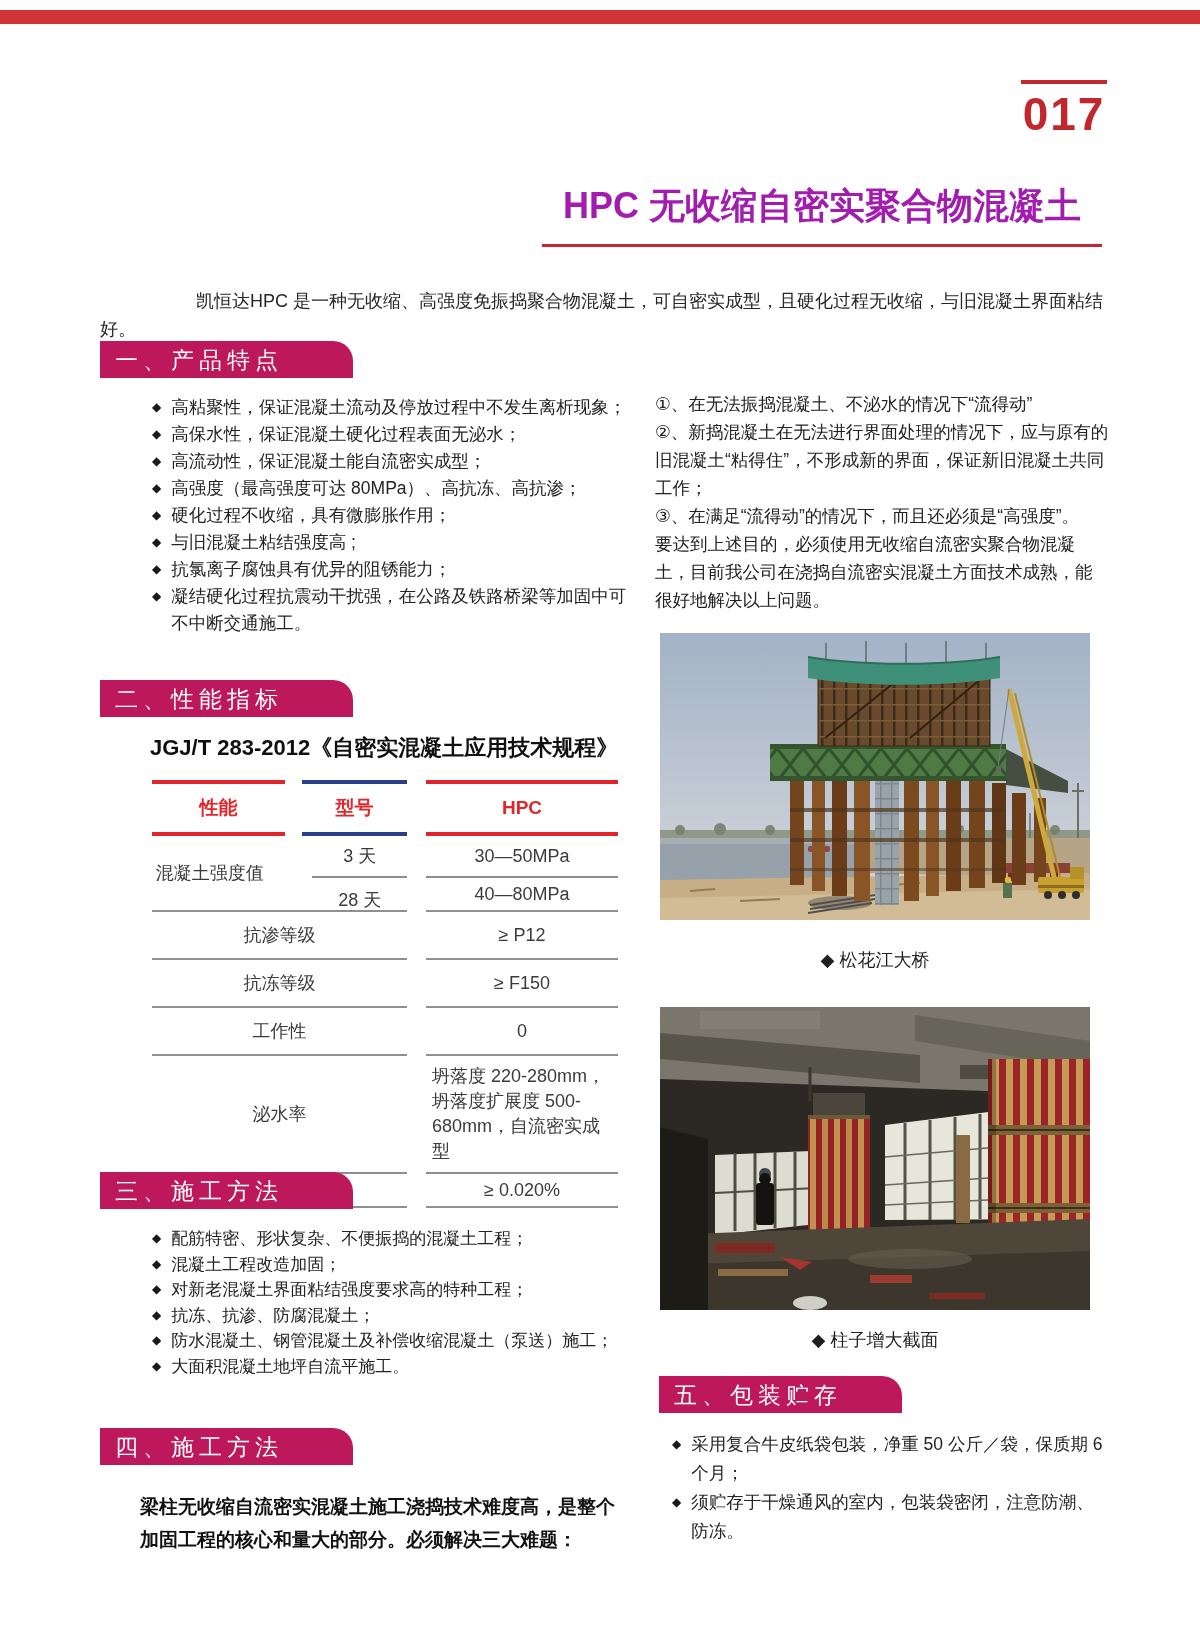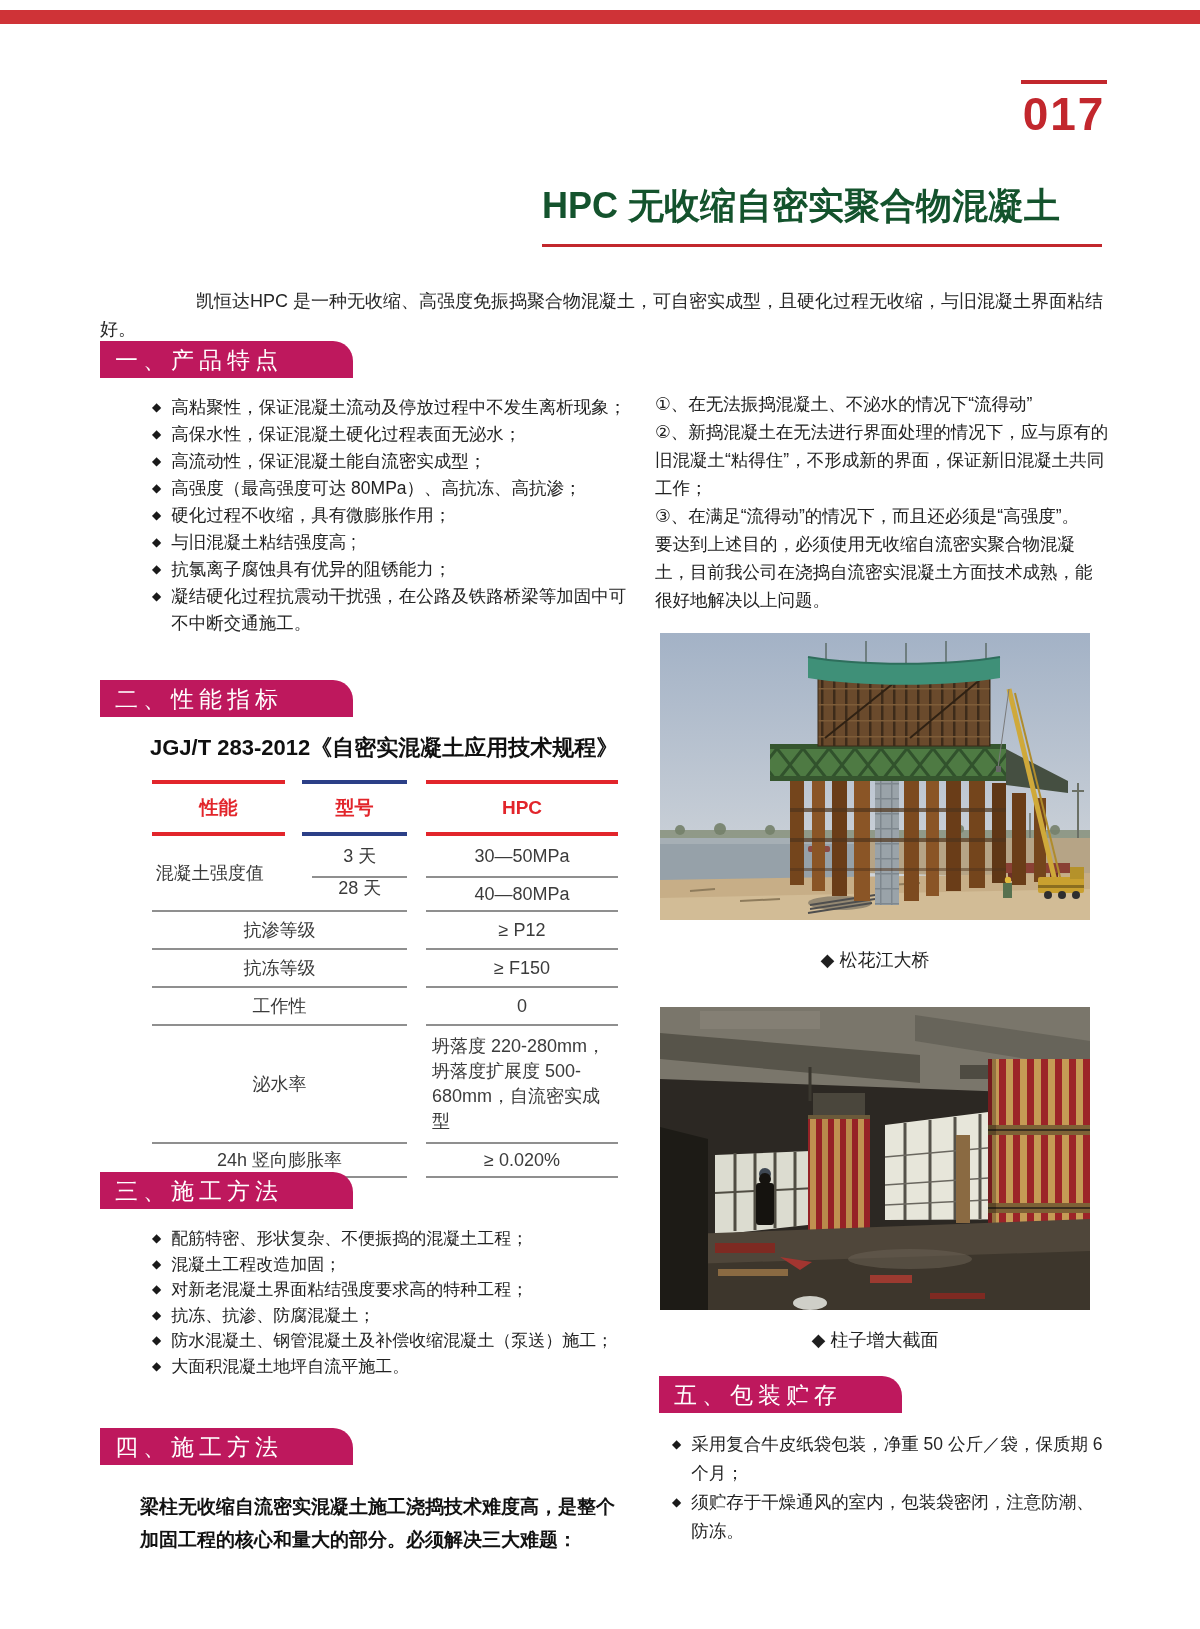--- a/index.html
+++ b/index.html
@@ -10,22 +10,22 @@
   
   .topbar { position:absolute; left:0; top:10px; width:1200px; height:14px; background:#cf3337; }
 
   
   .pageno { position:absolute; left:1016px; top:80px; width:96px; text-align:center; }
   .pageno-rule { width:86px; height:4px; background:#c2272d; margin:0 auto 7px auto; }
   .pageno-num { font-size:46px; font-weight:bold; color:#c2272d; line-height:1; letter-spacing:2px; }
 
   
   .title {
-    position:absolute; right:98px; top:182px; width:560px; margin:0; text-align:left;
-    font-size:36px; font-weight:bold; color:#14532d; letter-spacing:0px;
+    position:absolute; right:98px; top:182px; width:560px; margin:0; text-align:center;
+    font-size:36px; font-weight:bold; color:#a21caf; letter-spacing:0px;
     padding-bottom:13px; border-bottom:3px solid #c2272d;
   }
 
   
   .intro {
     position:absolute; left:100px; top:288px; width:1005px; margin:0;
     font-size:18px; line-height:1.55; color:#262626; text-indent:96px;
   }
 
   
@@ -70,24 +70,24 @@
   .pt-h2 { width:105px; margin-right:19px; border-color:#2b3f87; }
   .pt-h3 { width:192px; }
   .pt-row { display:flex; }
   .pt-left { width:255px; margin-right:19px; box-sizing:border-box; }
   .pt-right { width:192px; box-sizing:border-box; }
   .hr { border-bottom:2px solid #8f8f8f; }
   .rowA-left { display:flex;gap:45px; }
   .strength-label { width:140px; display:flex; align-items:center; justify-content:center; }
   .agecol { width:115px; }
   .age  { height:40px; display:flex; align-items:center; justify-content:center; }
-  .age2 { height:20px; }
+  .age2 { height:20px;margin-top:12px; }
   .val  { height:40px; display:flex; align-items:center; justify-content:center; }
   .val2 { height:32px; }
-  .simple { height:38px; display:flex; align-items:center; justify-content:center; }
+  .simple { height:48px; display:flex; align-items:center; justify-content:center; }
   .tall-left { min-height:92px; display:flex; align-items:center; justify-content:center; }
   .tall-right { min-height:92px; padding:8px 0 8px 6px; line-height:25px; text-align:left; box-sizing:border-box; }
   .last-left, .last-right { height:34px; display:flex; align-items:center; justify-content:center;text-align:center; }
 
   
   .method {
     position:absolute; left:140px; top:1490px; width:492px; margin:0;
     font-size:19px; font-weight:bold; line-height:33px; color:#111;
   }
 

